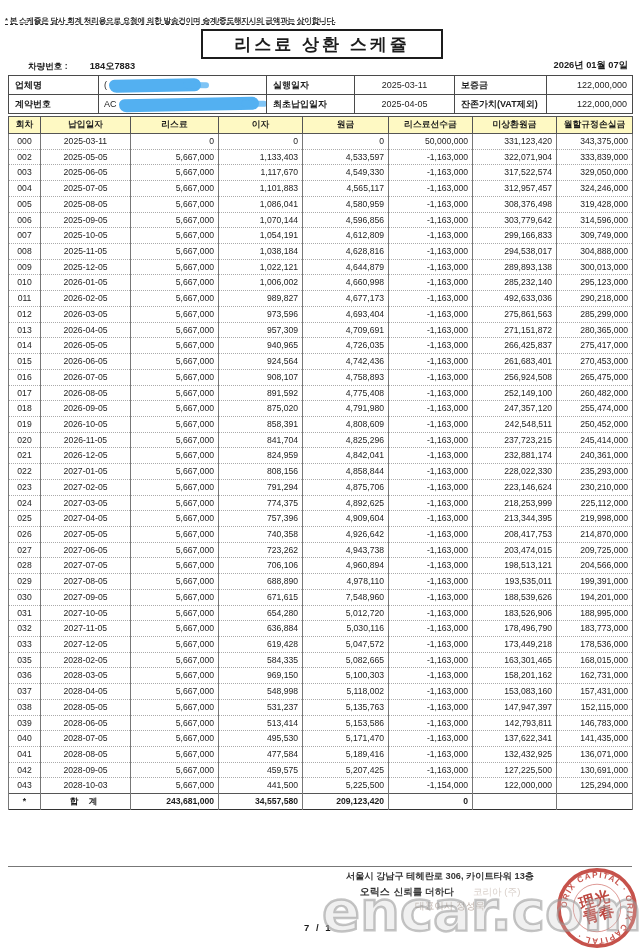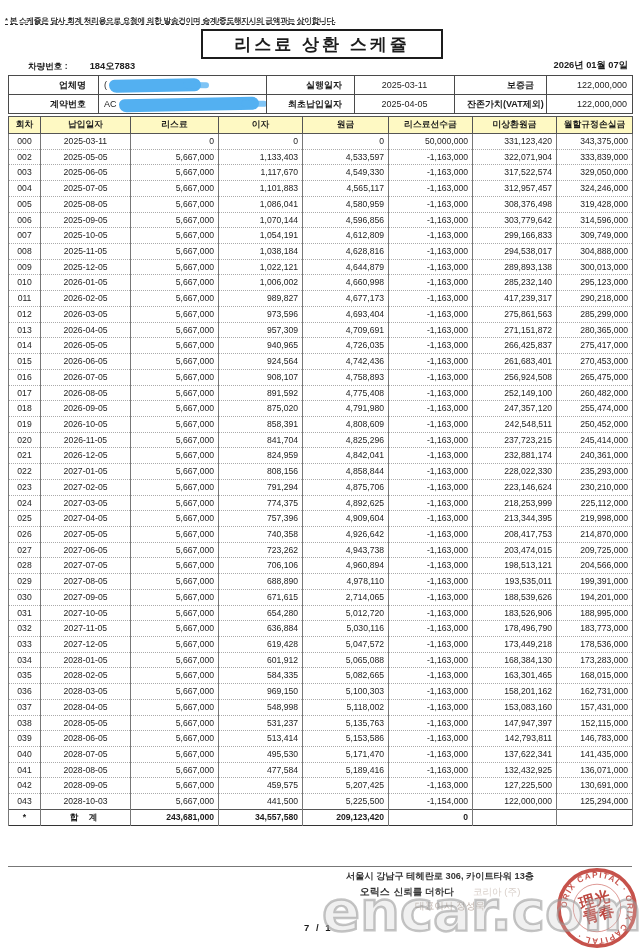--- a/index.html
+++ b/index.html
@@ -12,21 +12,21 @@
   .title-box{position:absolute;top:29px;left:201px;width:238px;height:26px;border:2px solid #1c1c1c;
         display:flex;align-items:center;justify-content:center;font-size:17px;font-weight:bold;letter-spacing:3px;}
 
   .vehicle-row{position:absolute;top:60px;left:28px;font-size:8.6px;font-weight:bold;}
   .vehicle-row .val{margin-left:22px;font-size:9.3px;}
   .print-date{position:absolute;top:59px;right:12px;font-size:9.3px;font-weight:bold;}
 
   table{border-collapse:collapse;table-layout:fixed;}
   .info-table{position:absolute;top:75px;left:8px;width:624px;font-size:9px;}
   .info-table td{border:1px solid #4a4a4a;height:18px;padding:0 5px;overflow:hidden;white-space:nowrap;}
-  .info-table td.lbl{text-align:right;font-weight:bold;padding:0 12px;}
+  .info-table td.lbl{text-align:left;font-weight:bold;padding:0 6px;}
   .info-table td.ctr{text-align:center;}
   .info-table td.rgt{text-align:right;}
   .redcell{display:flex;align-items:center;gap:2px;}
   .scribble{height:13px;border-radius:7px 9px 8px 10px;background:#45aaf0;opacity:.92;transform:rotate(-1.2deg);position:relative;}
   .scribble::after{content:"";position:absolute;right:-8px;top:4px;width:26px;height:6px;border-radius:4px;background:#45aaf0;opacity:.75;transform:rotate(2deg);}
   .s1{width:92px;}
   .s2{width:140px;}
 
   .main-table{position:absolute;top:116px;left:8px;width:624px;font-size:8.6px;border:1.4px solid #333;}
   .main-table th{border:1px solid #555;height:16px;font-weight:bold;font-size:8.8px;padding:0 2px;background:#fef9c3;}
@@ -229,21 +229,21 @@
           <td class="c6">285,232,140</td>
           <td class="c7">295,123,000</td>
         </tr>
         <tr>
           <td class="c0">011</td>
           <td class="c1">2026-02-05</td>
           <td class="c2">5,667,000</td>
           <td class="c3">989,827</td>
           <td class="c4">4,677,173</td>
           <td class="c5">-1,163,000</td>
-          <td class="c6">417,239,317</td>
+          <td class="c6">492,633,036</td>
           <td class="c7">290,218,000</td>
         </tr>
         <tr>
           <td class="c0">012</td>
           <td class="c1">2026-03-05</td>
           <td class="c2">5,667,000</td>
           <td class="c3">973,596</td>
           <td class="c4">4,693,404</td>
           <td class="c5">-1,163,000</td>
           <td class="c6">275,861,563</td>
@@ -417,21 +417,21 @@
           <td class="c4">4,978,110</td>
           <td class="c5">-1,163,000</td>
           <td class="c6">193,535,011</td>
           <td class="c7">199,391,000</td>
         </tr>
         <tr>
           <td class="c0">030</td>
           <td class="c1">2027-09-05</td>
           <td class="c2">5,667,000</td>
           <td class="c3">671,615</td>
-          <td class="c4">2,714,065</td>
+          <td class="c4">7,548,960</td>
           <td class="c5">-1,163,000</td>
           <td class="c6">188,539,626</td>
           <td class="c7">194,201,000</td>
         </tr>
         <tr>
           <td class="c0">031</td>
           <td class="c1">2027-10-05</td>
           <td class="c2">5,667,000</td>
           <td class="c3">654,280</td>
           <td class="c4">5,012,720</td>
@@ -451,30 +451,20 @@
         </tr>
         <tr>
           <td class="c0">033</td>
           <td class="c1">2027-12-05</td>
           <td class="c2">5,667,000</td>
           <td class="c3">619,428</td>
           <td class="c4">5,047,572</td>
           <td class="c5">-1,163,000</td>
           <td class="c6">173,449,218</td>
           <td class="c7">178,536,000</td>
-        </tr>
-        <tr>
-          <td class="c0">034</td>
-          <td class="c1">2028-01-05</td>
-          <td class="c2">5,667,000</td>
-          <td class="c3">601,912</td>
-          <td class="c4">5,065,088</td>
-          <td class="c5">-1,163,000</td>
-          <td class="c6">168,384,130</td>
-          <td class="c7">173,283,000</td>
         </tr>
         <tr>
           <td class="c0">035</td>
           <td class="c1">2028-02-05</td>
           <td class="c2">5,667,000</td>
           <td class="c3">584,335</td>
           <td class="c4">5,082,665</td>
           <td class="c5">-1,163,000</td>
           <td class="c6">163,301,465</td>
           <td class="c7">168,015,000</td>

